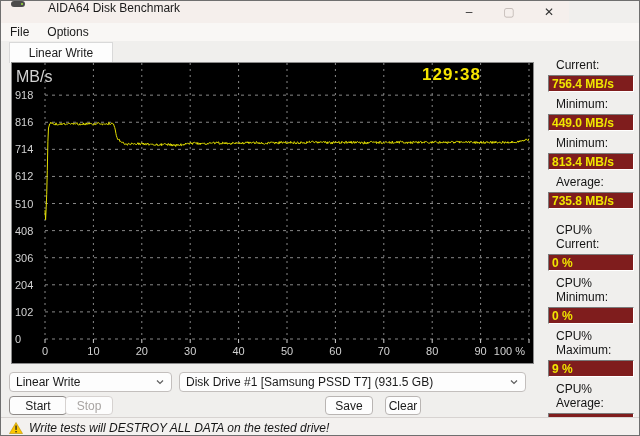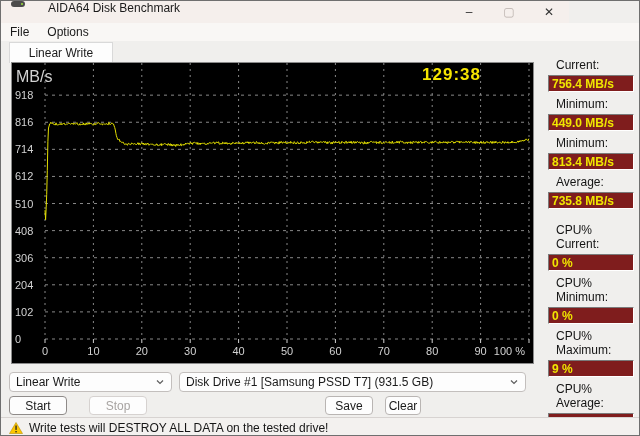--- a/index.html
+++ b/index.html
@@ -49,28 +49,28 @@
   .combo{ position:absolute; top:371px; height:20px; background:#fdfdfd;
     border:1px solid #c3bfbd; border-radius:4px; display:flex; align-items:center;
     padding:0 6px; color:#1a1a1a; }
   .combo .chev{ margin-left:auto; width:10px; height:10px; }
   .combo1{ left:8px; width:163px; }
   .combo2{ left:178px; width:347px;text-align:center; }
   .btn{ position:absolute; top:395px; height:19px; background:#fdfdfd;
     border:1px solid #b9b5b3; border-radius:4px; display:flex; align-items:center;
     justify-content:center; color:#1a1a1a; }
   .btn-start{ left:8px; width:58px; border-color:#8f8b89; }
-  .btn-stop{ left:88px; width:58px; color:#a8a4a2; border-color:#d6d2d0; }
+  .btn-stop{ left:64px; width:48px; color:#a8a4a2; border-color:#d6d2d0; }
   .btn-save{ left:324px; width:48px; }
   .btn-clear{ left:384px; width:36px; }
   
   .statusbar{ position:absolute; left:0; top:416px; width:640px; height:20px;
     background:#f3f1ef; border-top:1px solid #d7d3d1; display:flex; align-items:center; }
   .warn-icon{ margin:0 6px 0 8px; width:14px; height:12px; flex:none; }
-  .status-text{ color:#161616; }
+  .status-text{ color:#161616;font-style:italic; }
 </style>
 </head>
 <body>
 
 <div class="titlebar">
   <div class="app-icon"></div>
   <div class="title-text">AIDA64 Disk Benchmark</div>
   <div class="win-btns">
     <div class="win-btn">–</div>
     <div class="win-btn disabled">▢</div>

